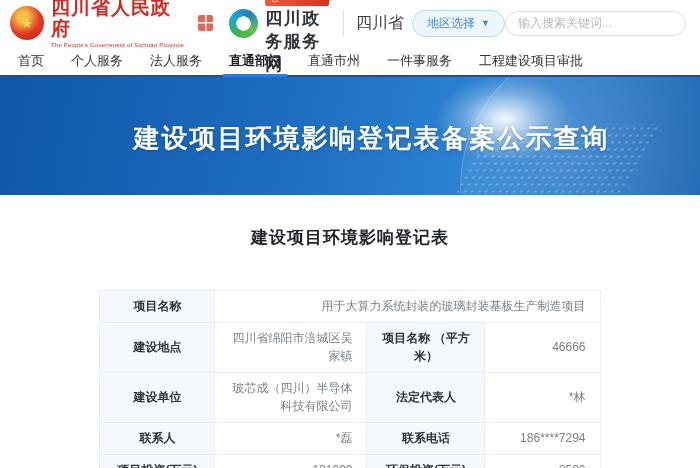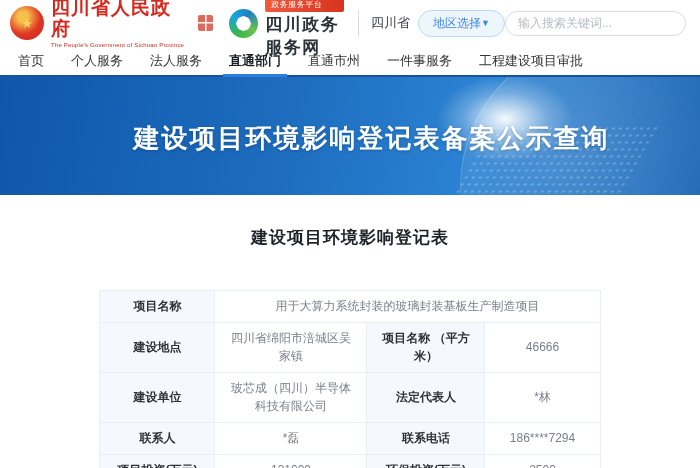--- a/index.html
+++ b/index.html
@@ -25,22 +25,22 @@
   .portal { margin-left:16px; }
   .portal-icon { width:29px; height:29px; border-radius:50%; flex:0 0 auto;
     background:
       radial-gradient(circle at 50% 50%, #ffffff 0 34%, rgba(255,255,255,0) 36%),
       conic-gradient(from 210deg, #3cb54a, #19a8d8, #1e7fc4, #68c24f, #3cb54a); }
   .portal-text { display:flex; flex-direction:column; }
   .portal-badge { align-self:flex-start; font-size:8px; color:#fff; padding:1px 6px 2px; border-radius:2px 6px 2px 2px;
     background:linear-gradient(90deg,#ef5a3a,#d8321f); letter-spacing:.5px; }
   .portal-title { font-size:17px; font-weight:bold; color:#2d3138; letter-spacing:1.5px; margin-top:1px; }
   .divider { width:1px; height:26px; background:#d9dee4; margin:0 12px 0 14px; }
-  .province { font-size:13px; color:#3a3f46; margin-right:8px; white-space:nowrap; }
-  .region-pill { display:flex; align-items:center; border:1px solid #b9d7f6; background:#edf5fd;
+  .province { font-size:16px; color:#3a3f46; margin-right:8px; white-space:nowrap; }
+  .region-pill { display:flex; align-items:center; gap:6px; border:1px solid #b9d7f6; background:#edf5fd;
     color:#3f87dd; font-size:12px; padding:4px 14px; border-radius:14px; cursor:pointer;
     font-family:"Liberation Sans", sans-serif; white-space:nowrap; }
   .caret { font-size:9px; color:#3f87dd; }
   .search { margin-left:auto; width:182px; height:25px; border:1px solid #d8dde3; border-radius:13px;
     padding:0 12px; font-size:12px; color:#3b82f6; outline:none; background:#fff;
     font-family:"Liberation Sans", sans-serif; }
   .search::placeholder { color:#b7bcc4; }
 
   
   .nav { height:31px; display:flex; align-items:center; gap:27px; padding:0 18px;
@@ -67,21 +67,21 @@
     color:#fff; font-size:26px; font-weight:bold; letter-spacing:2px;
     text-shadow:0 1px 3px rgba(0,40,90,.35);padding-left:43px; }
 
   
   .main { padding-top:31px; }
   .content-title { text-align:center; font-size:17px; font-weight:bold; color:#1f2329; letter-spacing:1px; }
   .reg-table { width:500px; margin:41px auto 0; border-collapse:collapse; table-layout:fixed; }
   .reg-table td { border:1px solid #e9eff6; font-size:12px; line-height:1.55; vertical-align:middle; }
   .reg-table td.label { background:#f5f9fd; color:#2f3338; font-weight:bold; text-align:center;
     padding:6px 8px; }
-  .reg-table td.value { background:#fff; color:#7a7f87; text-align:center; padding:6px 14px; }
+  .reg-table td.value { background:#fff; color:#7a7f87; text-align:right; padding:6px 14px; }
 </style>
 </head>
 <body>
 
 <div class="page">
 
   <header class="topbar">
     <div class="logo-group">
       <div class="emblem">
           <span class="emblem-star">★</span>

